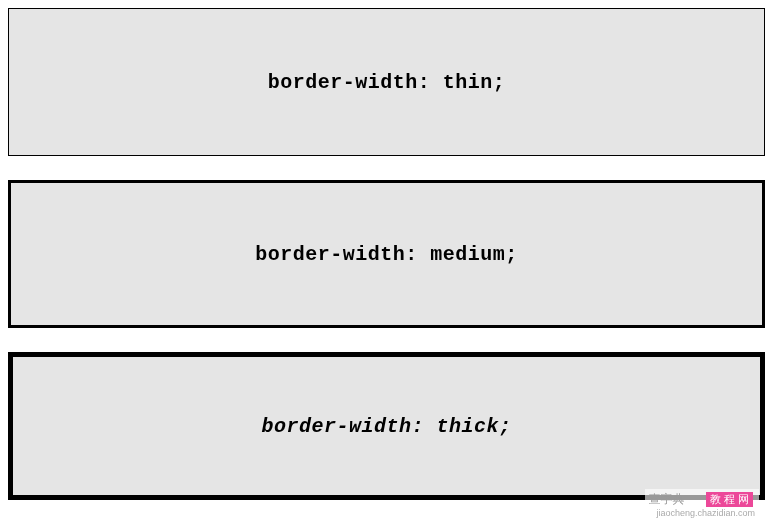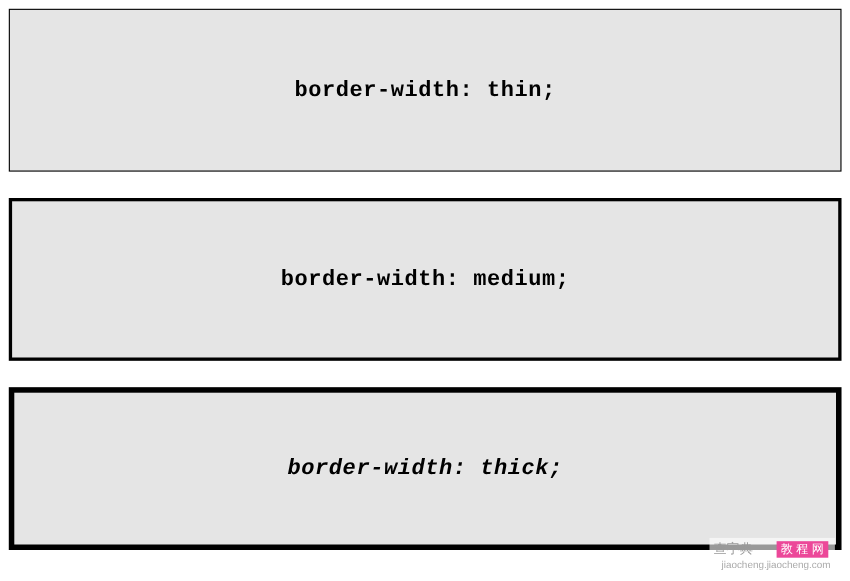--- a/index.html
+++ b/index.html
@@ -78,14 +78,14 @@
   <span class="demo-label">border-width: medium;</span>
 </div>
 
 <div class="demo-box thick">
   <span class="demo-label">border-width: thick;</span>
 </div>
 
 <div class="watermark">
   <span class="left">查字典</span>
   <span class="bar">教 程 网</span>
-  <div style="font-size:9px;color:#aaa;text-align:right;">jiaocheng.jiaocheng.com</div>
+  <div style="font-size:9px;color:#aaa;text-align:right;">jiaocheng.chazidian.com</div>
 </div>
 
 </body></html>

